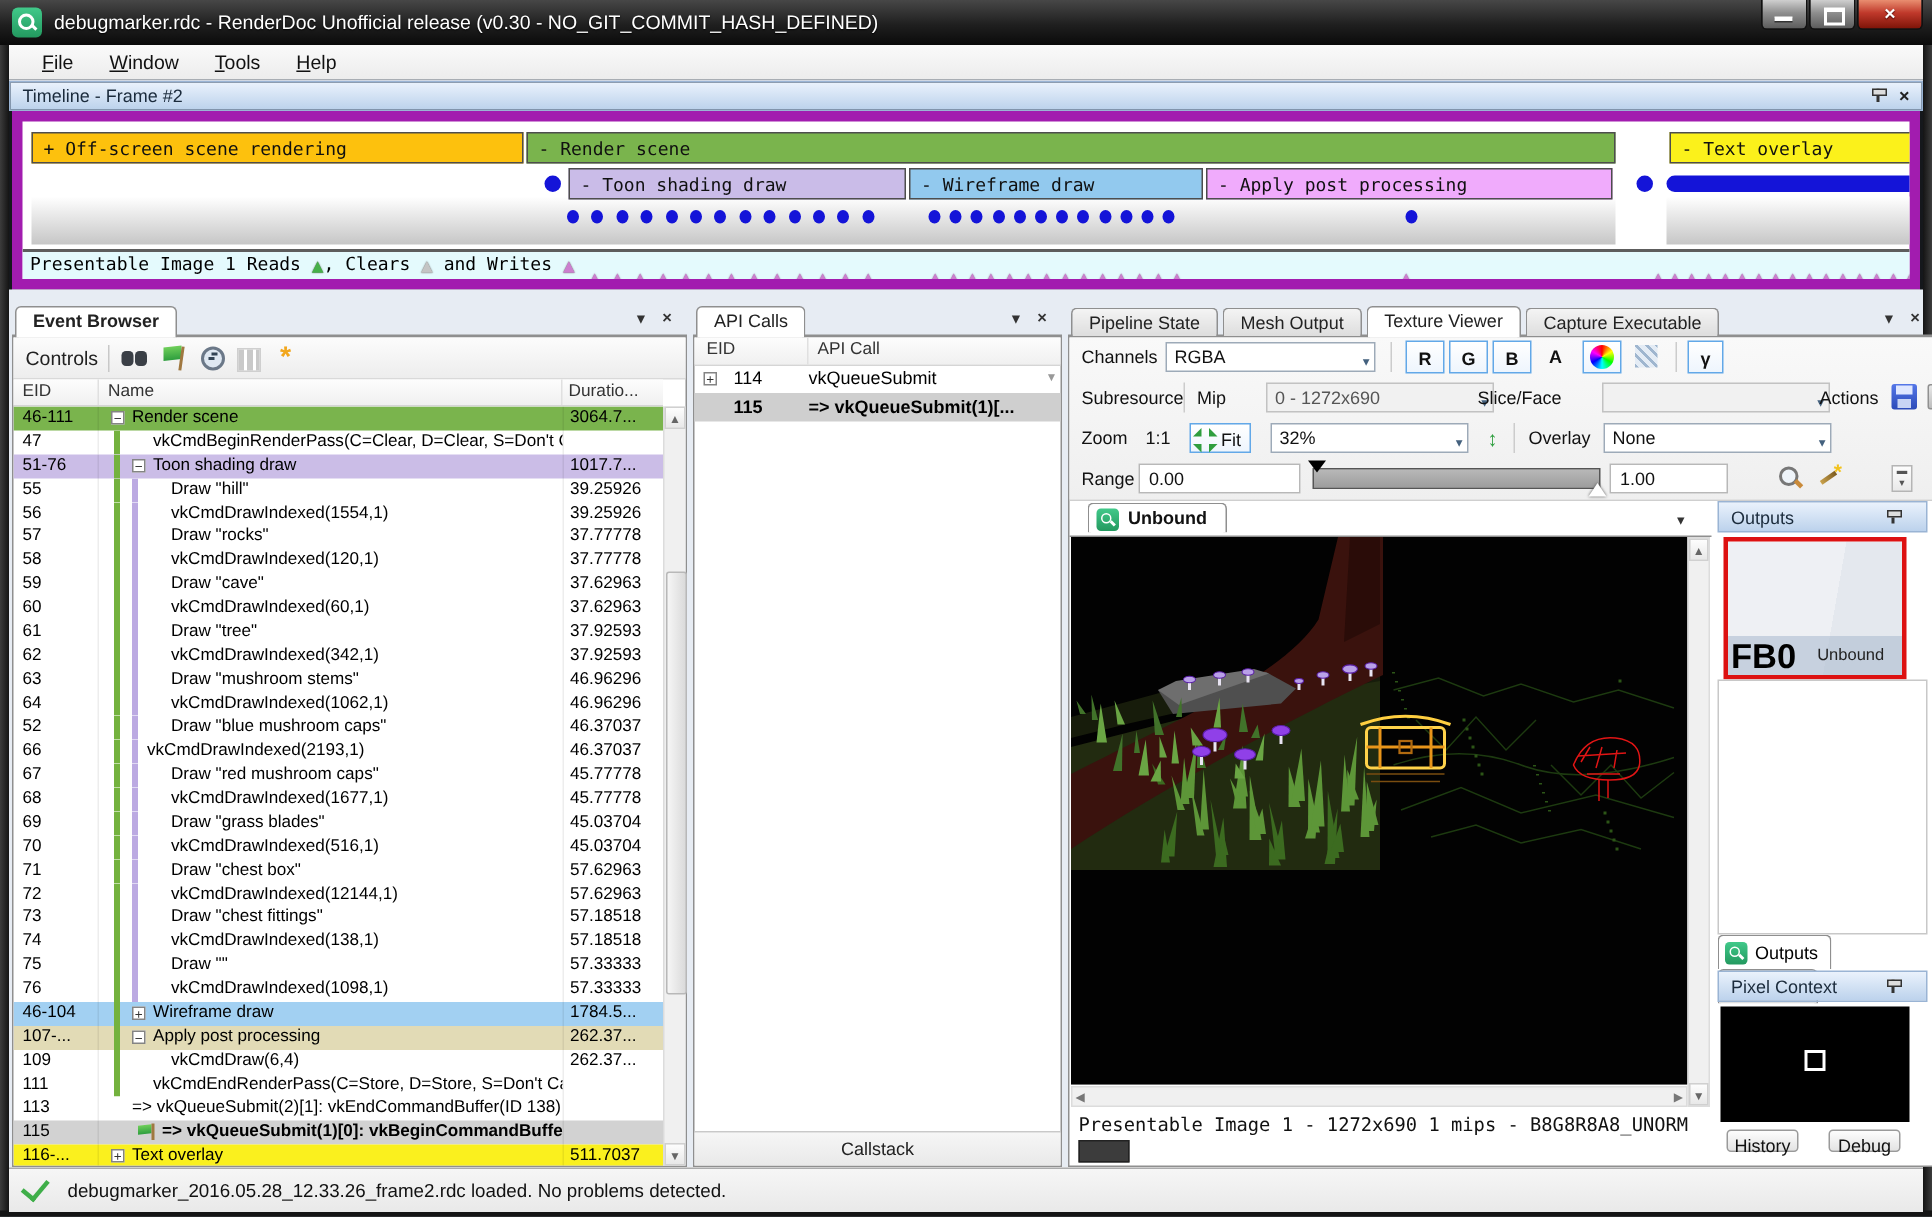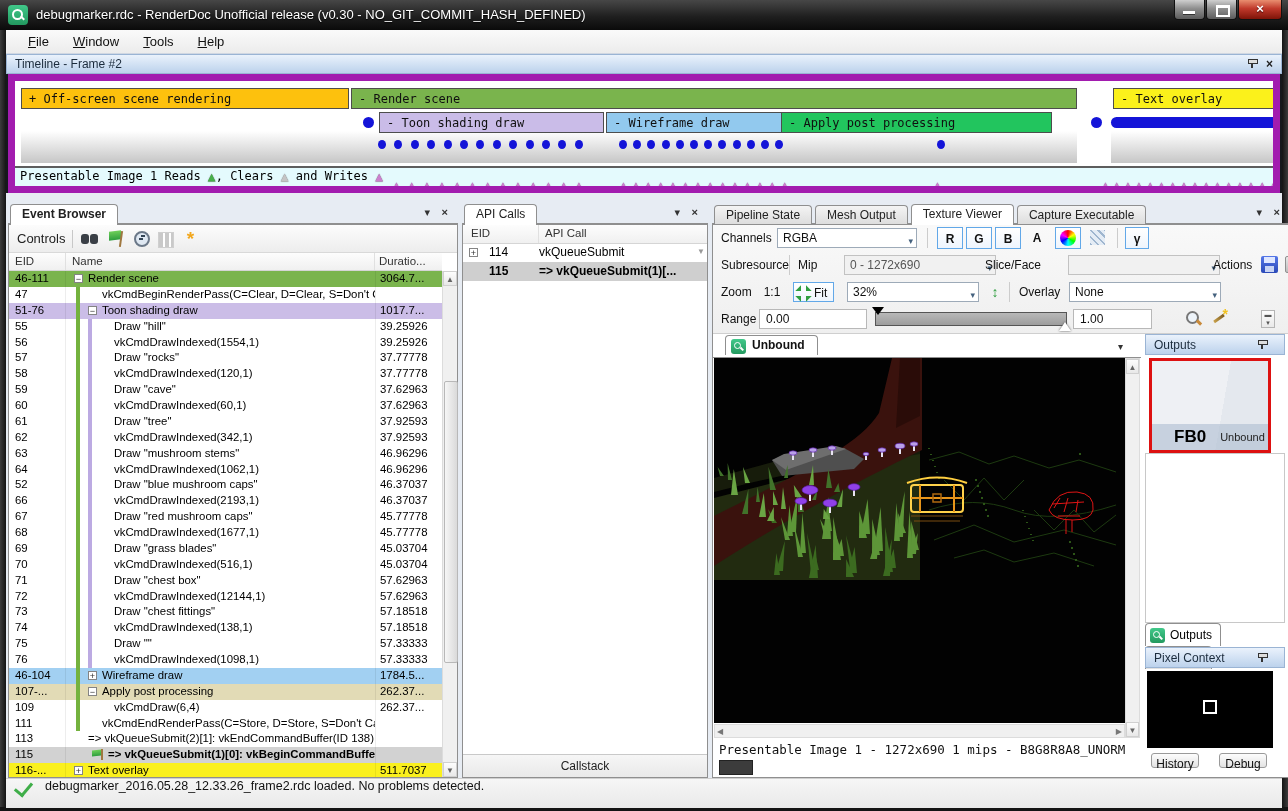--- a/index.html
+++ b/index.html
@@ -159,33 +159,33 @@
   .tex-vscroll{position:absolute;left:412px;top:133px;width:15px;height:380px;background:#f0f0f0;border:1px solid #dcdcdc;box-sizing:border-box;}
   .tex-hscroll{position:absolute;left:1px;top:499px;width:411px;height:14px;background:#f0f0f0;border:1px solid #dcdcdc;box-sizing:border-box;}
   .hs-l{position:absolute;left:2px;top:2px;font-size:8px;color:#777;}
   .hs-r{position:absolute;right:2px;top:2px;font-size:8px;color:#777;}
   .tex-status{position:absolute;left:6px;top:517px;font-family:"DejaVu Sans Mono","Liberation Mono",monospace;font-size:12.5px;color:#111;white-space:nowrap;}
   .tex-swatch{position:absolute;left:6px;top:535px;width:32px;height:13px;background:#3c3c3c;border:1px solid #222;}
 
   .side-hdr{position:absolute;left:432px;width:140px;height:21px;}
   .fb-thumb{position:absolute;left:436px;top:133px;width:122px;height:95px;border:3px solid #dd1111;background:linear-gradient(100deg,#eef0f4 60%,#e4e8ee 60%);box-sizing:border-box;}
   .fb-strip{position:absolute;left:0;bottom:0;width:100%;height:26px;background:rgba(168,184,206,0.55);display:flex;align-items:center;}
-  .fb-name{font-size:17px;font-weight:bold;color:#000;margin-left:22px;}
+  .fb-name{font-size:23px;font-weight:bold;color:#000;margin-left:2px;}
   .fb-status{font-size:11px;color:#222;margin-left:14px;}
   .side-white{position:absolute;left:432px;top:228px;width:140px;height:170px;background:#fff;border:1px solid #c8c8c8;box-sizing:border-box;}
   .side-tabs{position:absolute;left:432px;top:398px;height:23px;}
   .stab{position:relative;display:inline-block;height:22px;padding:0 8px 0 24px;background:linear-gradient(#f4f4f4,#e0e0e0);border:1px solid #8f8f8f;border-bottom:none;border-radius:4px 4px 0 0;font-size:12px;line-height:22px;color:#888;margin-right:1px;vertical-align:bottom;}
   .stab.active{background:#fff;color:#000;}
   .stab .rd-mini{position:absolute;left:4px;top:4px;width:15px;height:15px;background:linear-gradient(#41c98a,#23995f);border-radius:3px;}
   .pixel-box{position:absolute;left:434px;top:446px;width:126px;height:77px;background:#000;}
   .pixel-cursor{position:absolute;border:2px solid #fff;width:10px;height:10px;}
   .side-btn{position:absolute;height:15px;background:linear-gradient(#fdfdfd,#e3e3e3);border:1px solid #9a9a9a;border-radius:3px;font-size:12px;color:#111;text-align:center;line-height:20px;box-sizing:border-box;}
 
   
-  .statusbar{position:absolute;left:6px;top:778px;width:1276px;height:29px;background:linear-gradient(#f6f6f6,#e9e9e9);border-top:1px solid #cfcfcf;display:flex;font-size:12.5px;color:#111;}
+  .statusbar{position:absolute;left:6px;top:778px;width:1276px;height:29px;background:linear-gradient(#f6f6f6,#e9e9e9);border-top:1px solid #cfcfcf;display:flex;align-items:center;font-size:12.5px;color:#111;}
   .check-icon{width:8px;height:14px;border-right:3px solid #3fae49;border-bottom:3px solid #3fae49;transform:rotate(40deg);margin:0 16px 4px 12px;}
 </style>
 </head>
 <body>
 
 <div id="root">
 
   <div class="titlebar">
     <span class="rd-logo"></span>
     <span class="title-text">debugmarker.rdc - RenderDoc Unofficial release (v0.30 - NO_GIT_COMMIT_HASH_DEFINED)</span>
@@ -223,21 +223,21 @@
     <div class="tl-grad" style="left:6px;width:1056px;"></div>
     <div class="tl-grad" style="left:1096px;width:176px;"></div>
     <div id="tlRow1">
         <div class="tl-block tl-r1" style="left: 6px; width: 328px; background: rgb(253, 193, 13);">+ Off-screen scene rendering</div>
         <div class="tl-block tl-r1" style="left: 336px; width: 726px; background: rgb(122, 180, 77);">- Render scene</div>
         <div class="tl-block tl-r1" style="left: 1098px; width: 170px; background: rgb(251, 241, 27);">- Text overlay</div>
       </div>
     <div id="tlRow2">
         <div class="tl-block tl-r2" style="left: 364px; width: 225px; background: rgb(202, 188, 232);">- Toon shading draw</div>
         <div class="tl-block tl-r2" style="left: 591px; width: 196px; background: rgb(146, 201, 238);">- Wireframe draw</div>
-        <div class="tl-block tl-r2" style="left: 766px; width: 271px; background: #22c55e;">- Apply post processing</div>
+        <div class="tl-block tl-r2" style="left: 789px; width: 271px; background: #f0abfc;">- Apply post processing</div>
         <div class="tl-bigdot" style="left: 348px; background: rgb(20, 20, 216);"></div>
         <div class="tl-bigdot" style="left: 1076px; background: rgb(20, 20, 216);"></div>
         <div class="tl-pill" style="left: 1096px; width: 176px; background: rgb(20, 20, 216);"></div>
       </div>
     <div id="tlDots">
         <div class="tl-dot" style="left: 363px; background: rgb(20, 20, 216);"></div>
         <div class="tl-dot" style="left: 379.4px; background: rgb(20, 20, 216);"></div>
         <div class="tl-dot" style="left: 395.8px; background: rgb(20, 20, 216);"></div>
         <div class="tl-dot" style="left: 412.2px; background: rgb(20, 20, 216);"></div>
         <div class="tl-dot" style="left: 428.6px; background: rgb(20, 20, 216);"></div>
@@ -465,21 +465,21 @@
                 <div class="guide guide-p"></div>
                 <div class="eb-label" style="left: 48px;">Draw "blue mushroom caps"</div>
               </div>
               <div class="eb-dur">46.37037</div>
             </div>
             <div class="eb-row">
               <div class="eb-eid">66</div>
               <div class="eb-name">
                 <div class="guide guide-g"></div>
                 <div class="guide guide-p"></div>
-                <div class="eb-label" style="left: 48px;">vkCmdDrawIndexed(2193,1)</div>
+                <div class="eb-label" style="left: 32px;">vkCmdDrawIndexed(2193,1)</div>
               </div>
               <div class="eb-dur">46.37037</div>
             </div>
             <div class="eb-row">
               <div class="eb-eid">67</div>
               <div class="eb-name">
                 <div class="guide guide-g"></div>
                 <div class="guide guide-p"></div>
                 <div class="eb-label" style="left: 48px;">Draw "red mushroom caps"</div>
               </div>

